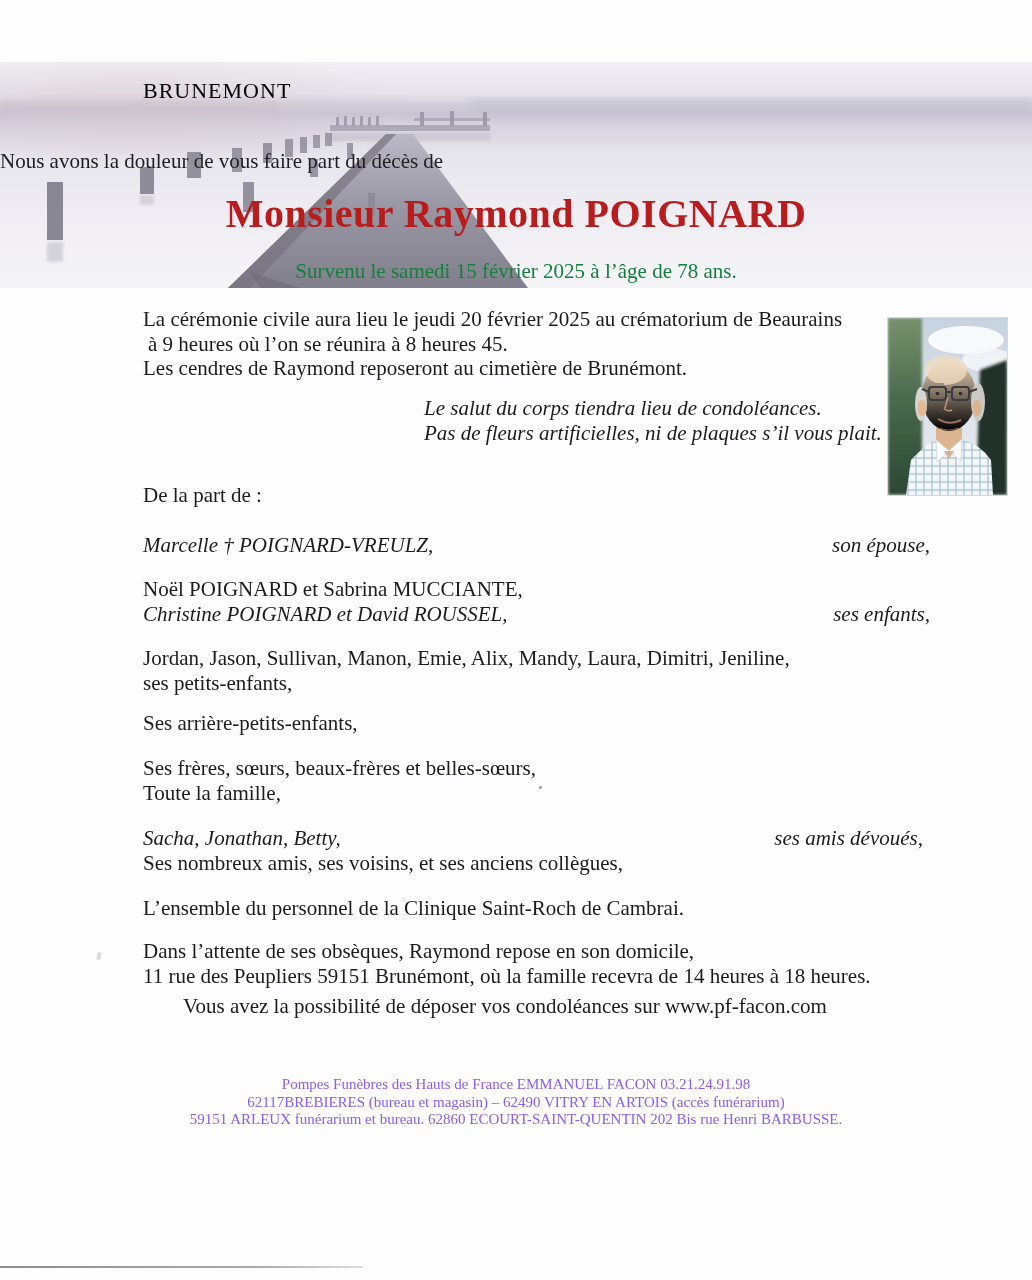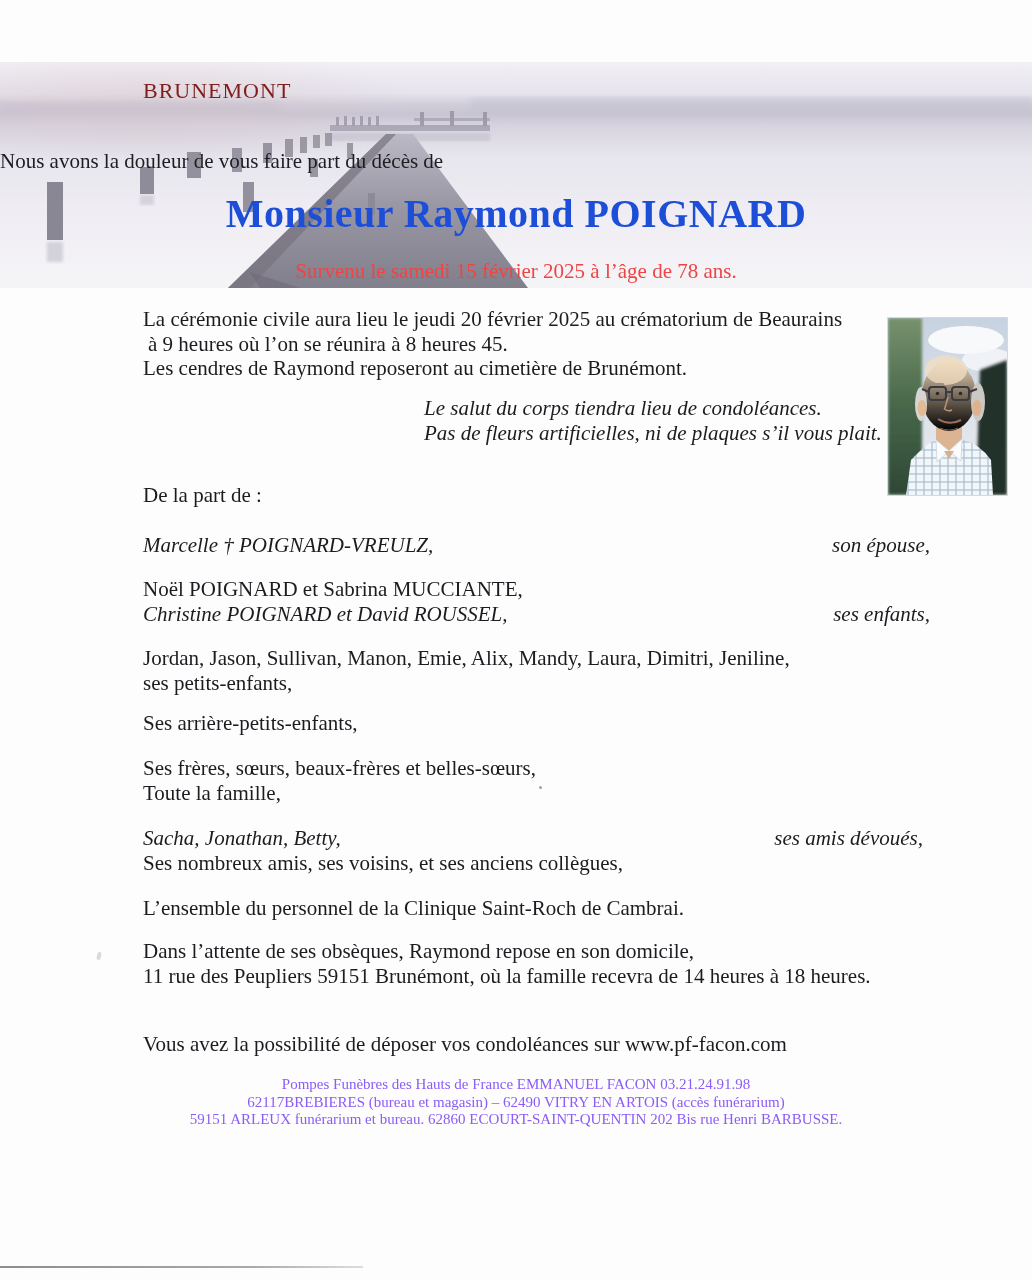--- a/index.html
+++ b/index.html
@@ -6,34 +6,34 @@
   .page {
     position:relative; width:1032px; height:1280px;
     background:#fdfdfd; overflow:hidden;
     font-family:"Liberation Serif", serif; color:#1c1c20;
   }
   
   .banner { position:absolute; left:0; top:62px; width:1032px; height:226px; }
   .banner svg { position:absolute; left:0; top:0; }
   .banner-location {
     position:absolute; left:143px; top:16px;
-    font-size:22px; letter-spacing:1px; color:#7f1d1d;
+    font-size:22px; letter-spacing:1px; color:#000000;
   }
   .banner-intro {
     position:absolute; left:0; top:87px; width:100%;
     font-size:21px; color:#1d1d22;
   }
   .banner-name {
     position:absolute; left:0; top:128px; width:100%;
     text-align:center; font-size:40px; font-weight:bold;
-    letter-spacing:.5px; color:#1d4ed8;
+    letter-spacing:.5px; color:#b91c1c;
   }
   .banner-death {
     position:absolute; left:0; top:197px; width:100%;
-    text-align:center; font-size:21px; color:#ef4444;
+    text-align:center; font-size:21px; color:#15803d;
   }
   
   .blk { position:absolute; left:143px; width:787px; font-size:21px; line-height:24.5px; }
   .row { display:flex; justify-content:space-between; align-items:baseline;font-style:italic; }
   .rel { white-space:nowrap; }
   .rel-line { text-align:left; }
   .indent1 { padding-left:5px; }
   .notes { position:absolute; left:424px; top:396px; font-size:21px; line-height:24.5px; font-style:italic; }
   
   .photo {
@@ -248,21 +248,21 @@
     <div>Ses nombreux amis, ses voisins, et ses anciens collègues,</div>
   </div>
 
   <div class="blk" style="top:896px;">L’ensemble du personnel de la Clinique Saint-Roch de Cambrai.</div>
 
   <div class="blk" style="top:939px;">
     <div>Dans l’attente de ses obsèques, Raymond repose en son domicile,</div>
     <div>11 rue des Peupliers 59151 Brunémont, où la famille recevra de 14 heures à 18 heures.</div>
   </div>
 
-  <div class="blk" style="top:1032px;">Vous avez la possibilité de déposer vos condoléances sur www.pf-facon.com</div>
+  <div class="blk" style="top:994px;margin-left:40px;">Vous avez la possibilité de déposer vos condoléances sur www.pf-facon.com</div>
 
   <div class="footer">
     <div>Pompes Funèbres des Hauts de France EMMANUEL FACON 03.21.24.91.98</div>
     <div>62117BREBIERES (bureau et magasin) – 62490 VITRY EN ARTOIS (accès funérarium)</div>
     <div>59151 ARLEUX funérarium et bureau. 62860 ECOURT-SAINT-QUENTIN 202 Bis rue Henri BARBUSSE.</div>
   </div>
 
   <div class="artifact-dot"></div>
   <div class="artifact-smudge"></div>
   <div class="artifact-bottom-line"></div>

